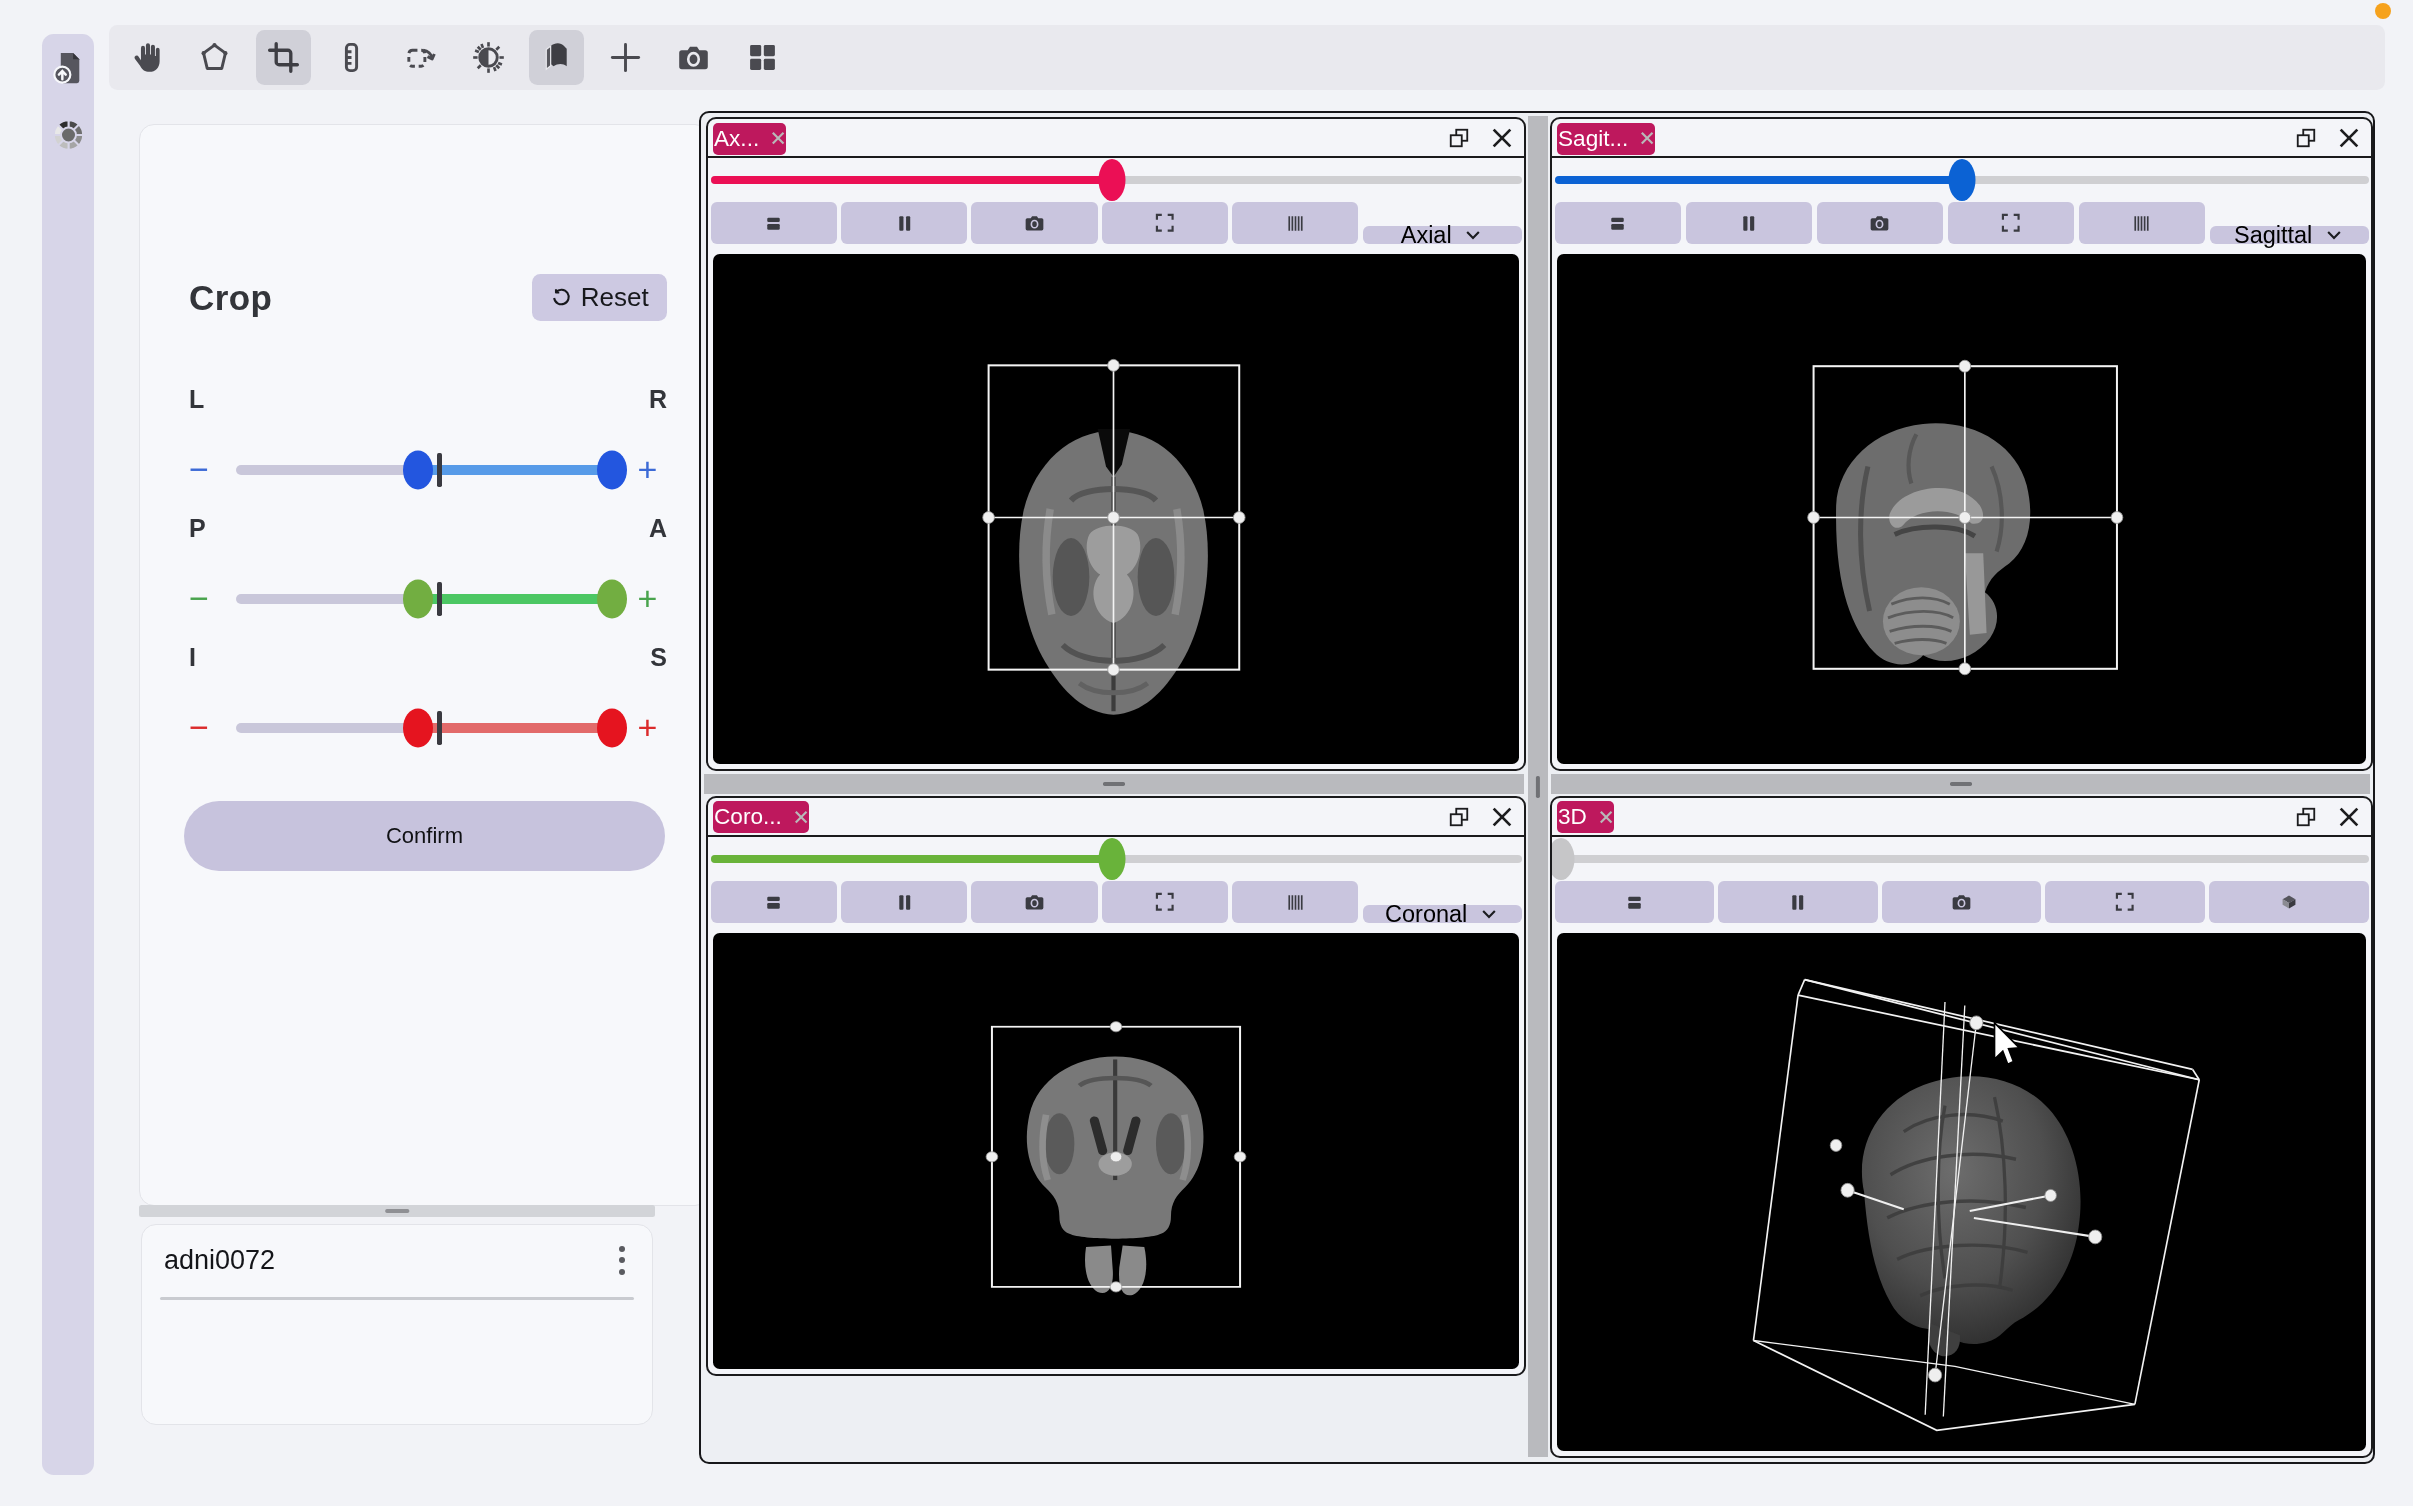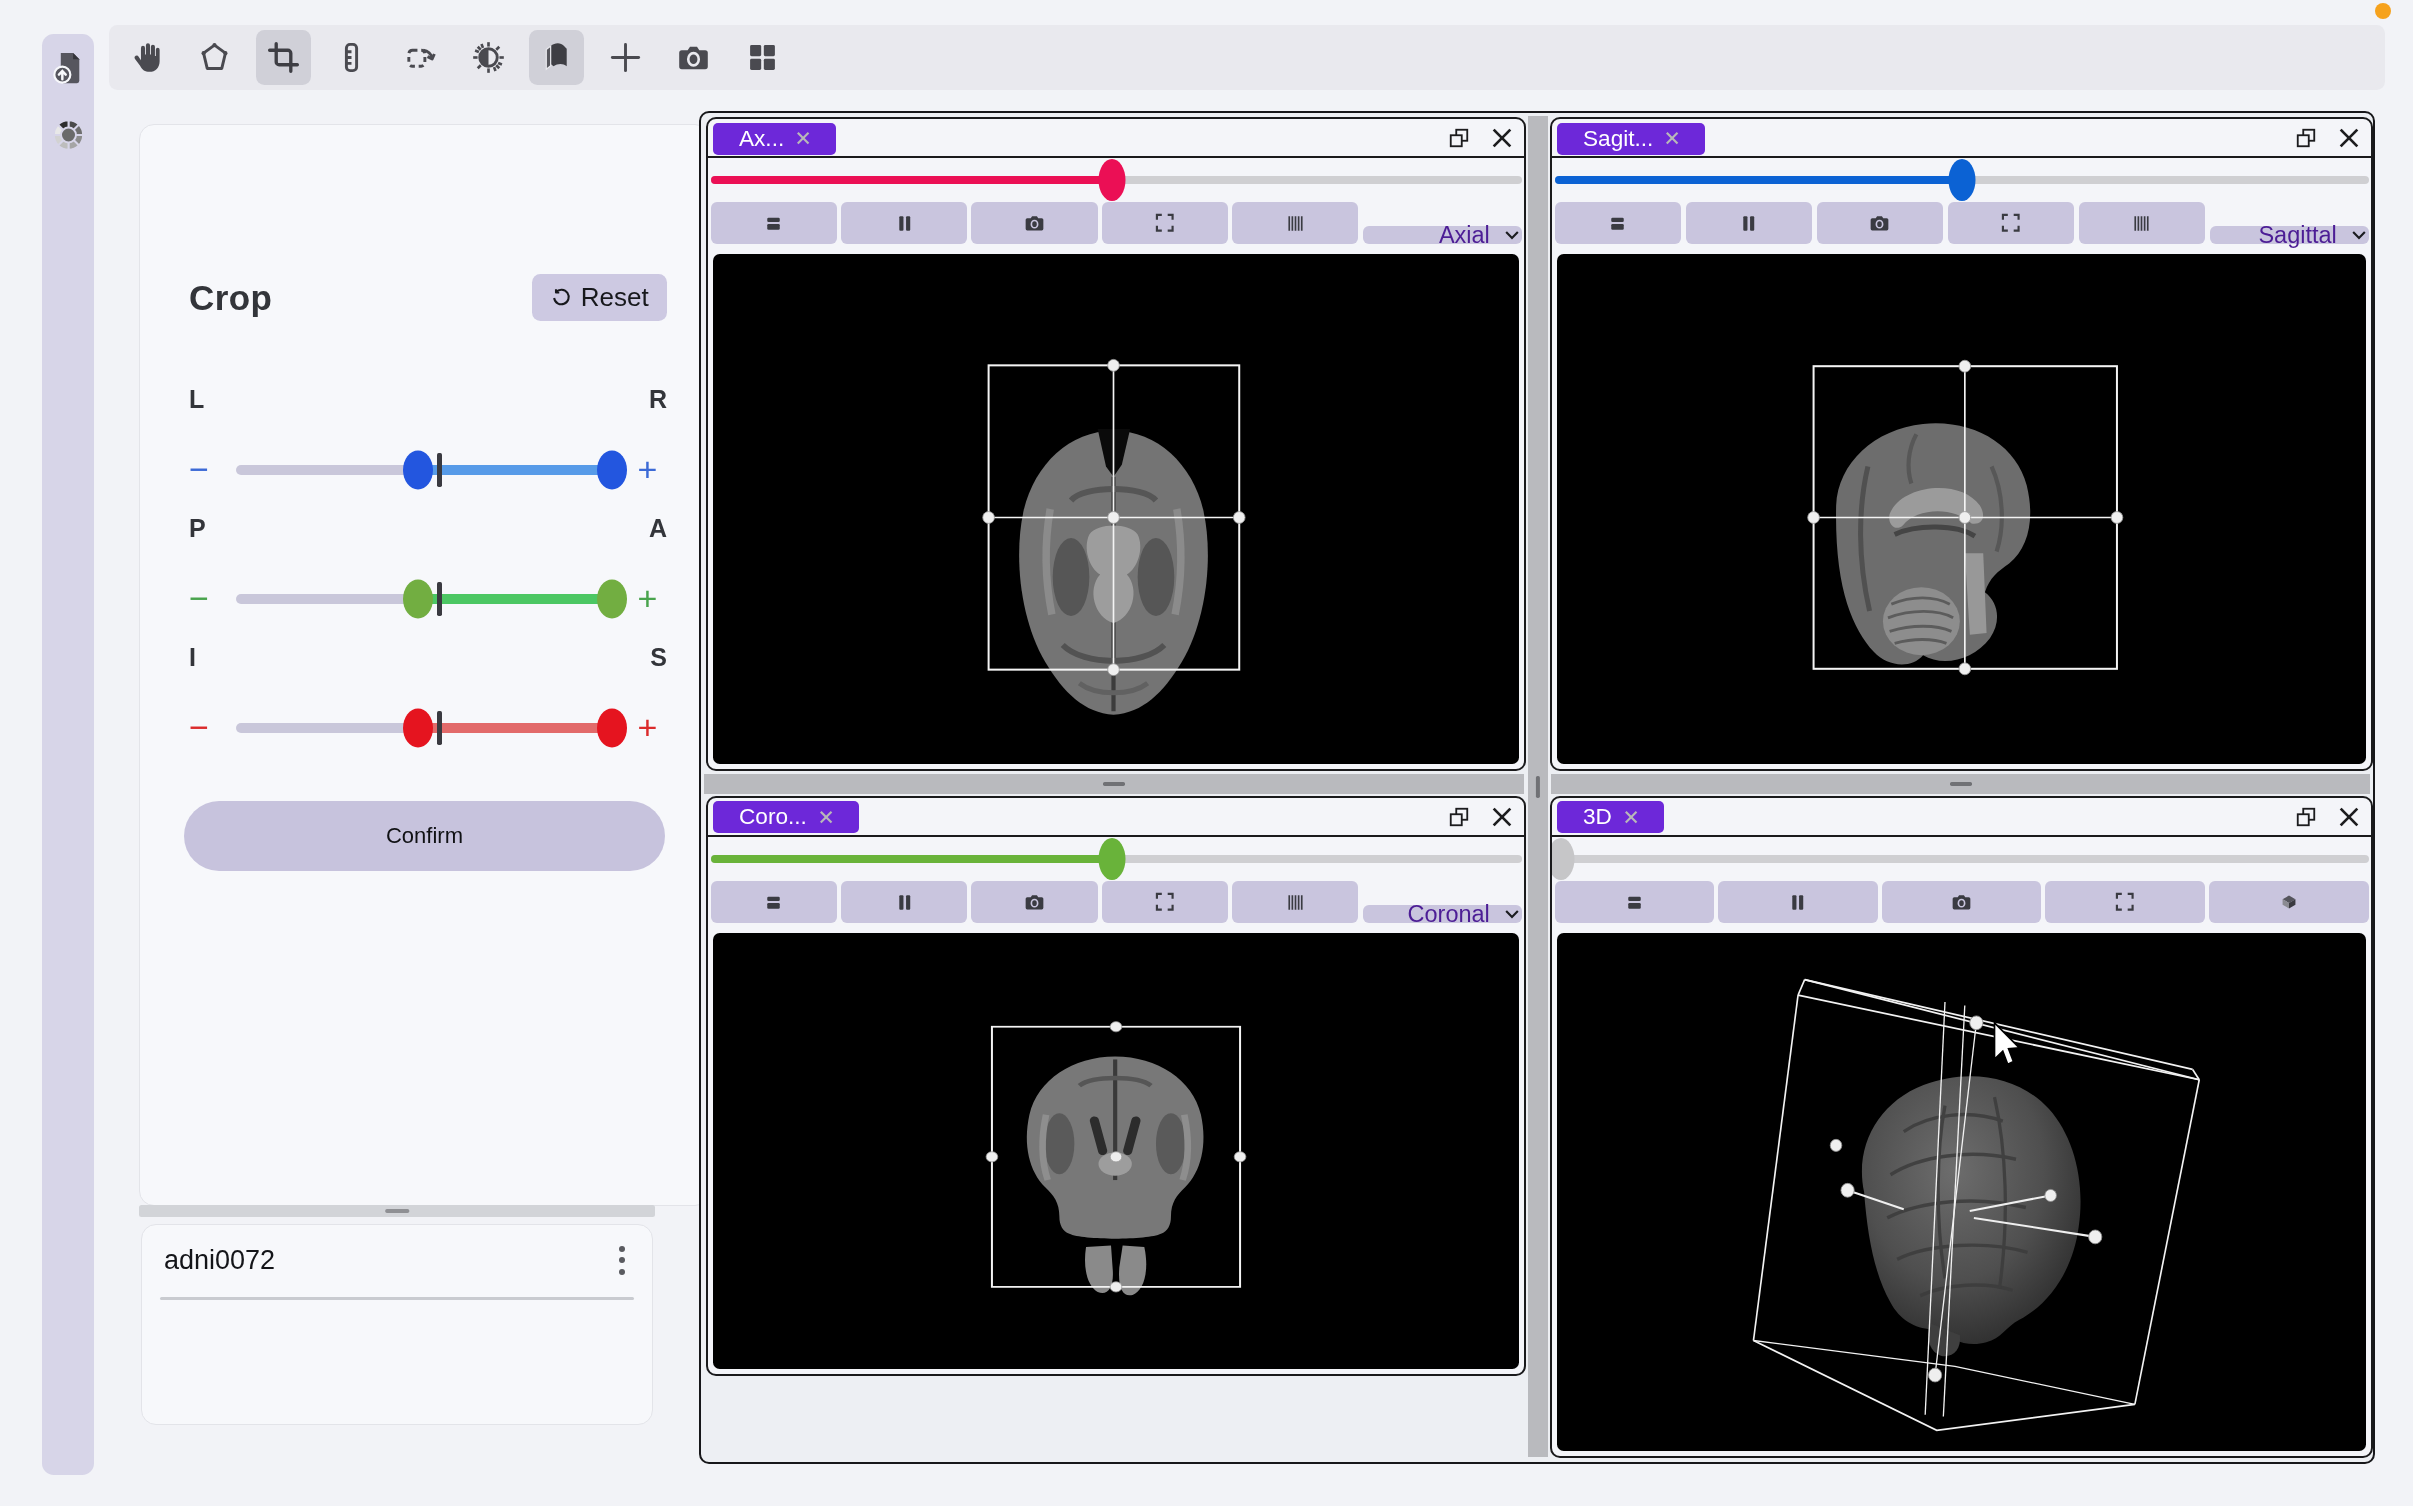--- a/index.html
+++ b/index.html
@@ -97,43 +97,43 @@
   .p-axial    { left:5px;    top:4.2px;   width:820px; height:654px; }
   .p-sagittal { left:849px; top:4.2px;   width:823px; height:654px; }
   .p-coronal  { left:5px;    top:683px; width:820px; height:580px; }
   .p-3d       { left:849px; top:683px; width:823px; height:662px; }
 
   .titlebar {
     height:39px; flex:0 0 auto; border-bottom:2.5px solid #1a1a1c;
     display:flex; align-items:center; justify-content:space-between; padding:0 11.7px 0 5px;
   }
   .dock-tab {
-    background:#6d28d9; border-radius:5px; height:32px; margin-top:1.7px;
-    display:flex; align-items:center; gap:11.7px; padding:0 26px;
+    background:#be185d; border-radius:5px; height:32px; margin-top:1.7px;
+    display:flex; align-items:center; gap:11.7px; padding:0 1px;
     color:#fff; font-size:22.6px; cursor:pointer;
   }
   .tb-actions { display:flex; align-items:center; gap:22px; }
   .tb-actions .act { cursor:pointer; display:flex; }
 
   .vp-sliderwrap { height:44px; flex:0 0 auto; display:flex; align-items:center; padding:0 2.5px; }
   .vp-track { position:relative; width:100%; height:8.4px; background:#cfcfd2; border-radius:4.2px; }
   .vp-fill { position:absolute; left:0; top:0; bottom:0; width:var(--v); background:var(--c); border-radius:4.2px; }
   .vp-thumb {
     position:absolute; left:var(--v); top:50%; width:27px; height:42px; border-radius:50%;
     background:var(--c); transform:translate(-50%,-50%); cursor:pointer;
   }
   .vp-toolbar { height:42px; flex:0 0 auto; display:flex; gap:4.2px; padding:0 2.5px; margin-bottom:10px; }
   .vp-btn {
     flex:1; background:#c9c5de; border:none; border-radius:5.9px;
     display:flex; align-items:center; justify-content:center; cursor:pointer;
   }
   .vp-dd {
     flex:0 0 159px; background:#c9c5de; border:none; border-radius:5.9px;
-    display:flex; align-items:center; justify-content:flex-end; gap:11.7px;
-    font-size:23.5px; color:#4c1d95; cursor:pointer;margin-top:24px;
+    display:flex; align-items:center; justify-content:center; gap:11.7px;
+    font-size:23.5px; color:#000000; cursor:pointer;margin-top:24px;
   }
   .vp-image { flex:1; margin:0 5px 5px 5px; background:#000; border-radius:6.7px; position:relative; overflow:hidden; }
   .vp-image svg { position:absolute; inset:0; width:100%; height:100%; }
 
   .icon-dark { color:#45464d; }
 </style>
 </head>
 <body>
 
 <div class="app">

